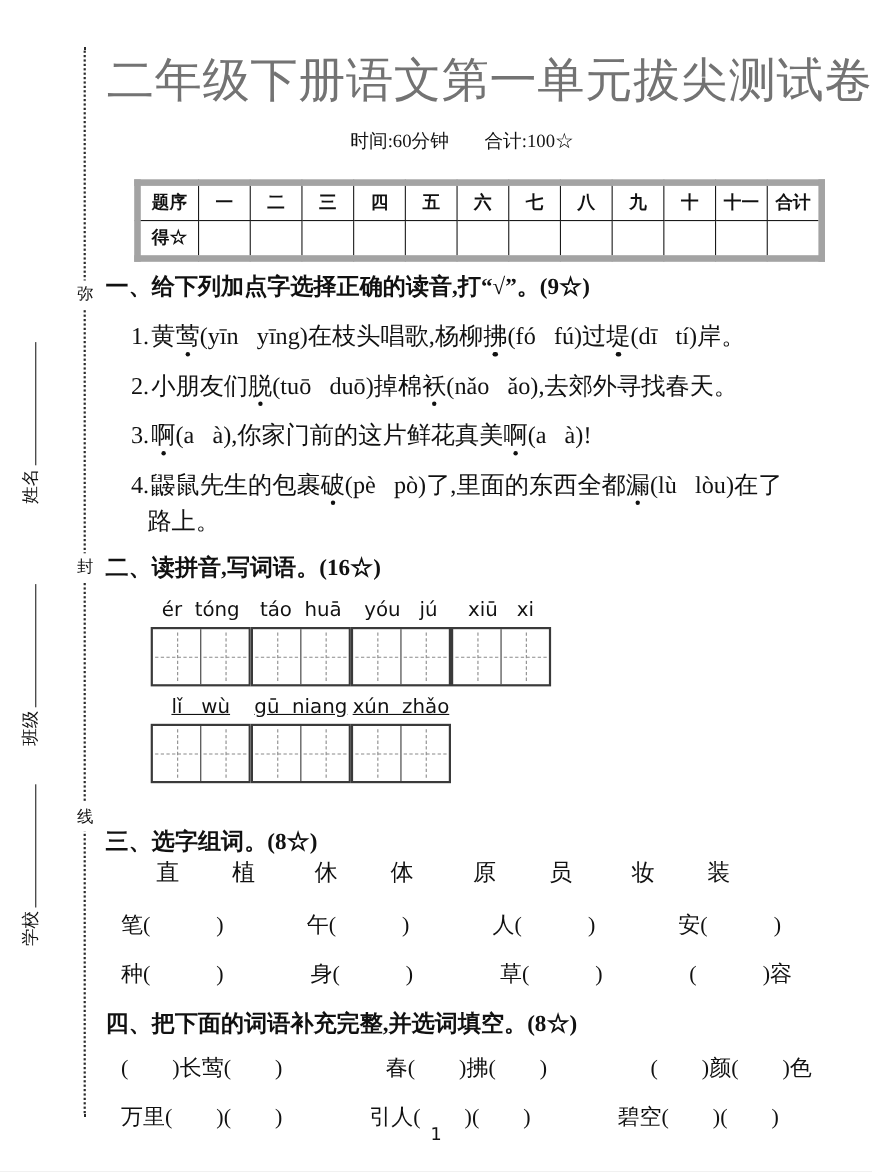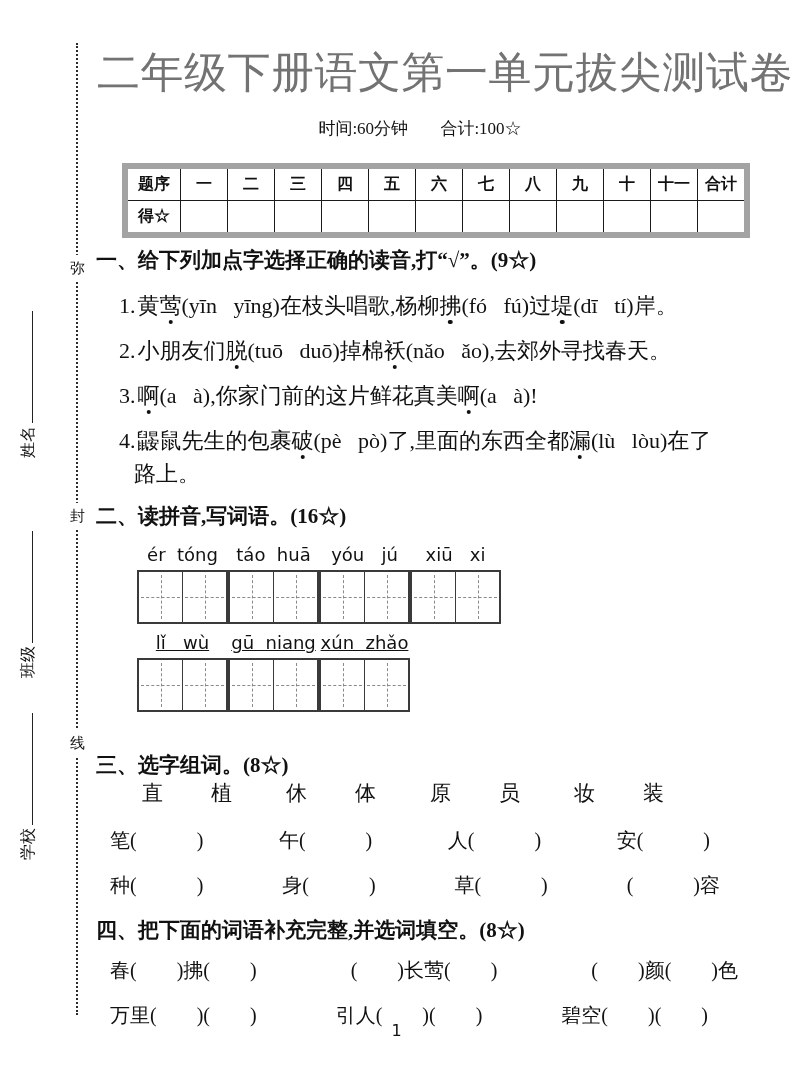--- a/index.html
+++ b/index.html
@@ -234,17 +234,17 @@
       </div>
       <div class="opt-pair">
         <span>妆</span>
         <span>装</span>
       </div>
     </div>
   <div id="s3-fill-0" class="fill-row s3-fill-0"><span>笔(　　　)</span><span>午(　　　)</span><span>人(　　　)</span><span>安(　　　)</span></div>
   <div id="s3-fill-1" class="fill-row s3-fill-1"><span>种(　　　)</span><span>身(　　　)</span><span>草(　　　)</span><span>(　　　)容</span></div>
 
   <div class="s-head s4-head">四、把下面的词语补充完整,并选词填空。(8☆)</div>
-  <div id="s4-row-0" class="fill-row s4-row-0"><span>春(　　)拂(　　)</span><span>(　　)长莺(　　)</span><span>(　　)颜(　　)色</span></div>
+  <div id="s4-row-0" class="fill-row s4-row-0"><span>(　　)长莺(　　)</span><span>春(　　)拂(　　)</span><span>(　　)颜(　　)色</span></div>
   <div id="s4-row-1" class="fill-row s4-row-1"><span>万里(　　)(　　)</span><span>引人(　　)(　　)</span><span>碧空(　　)(　　)</span></div>
 
   <div class="page-num">1</div>
 </div>
 
 </body></html>

